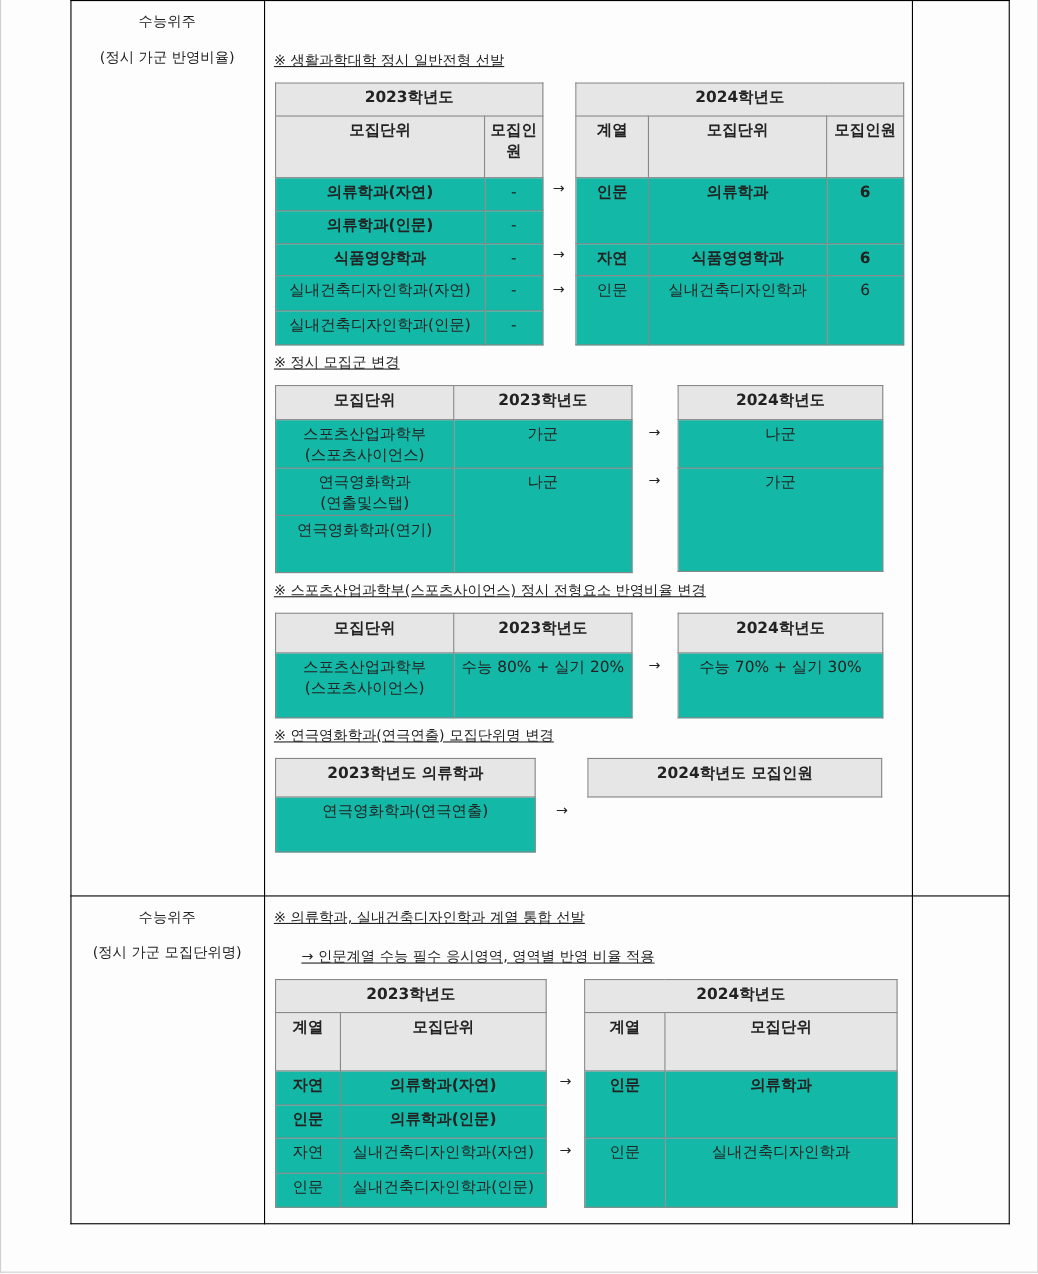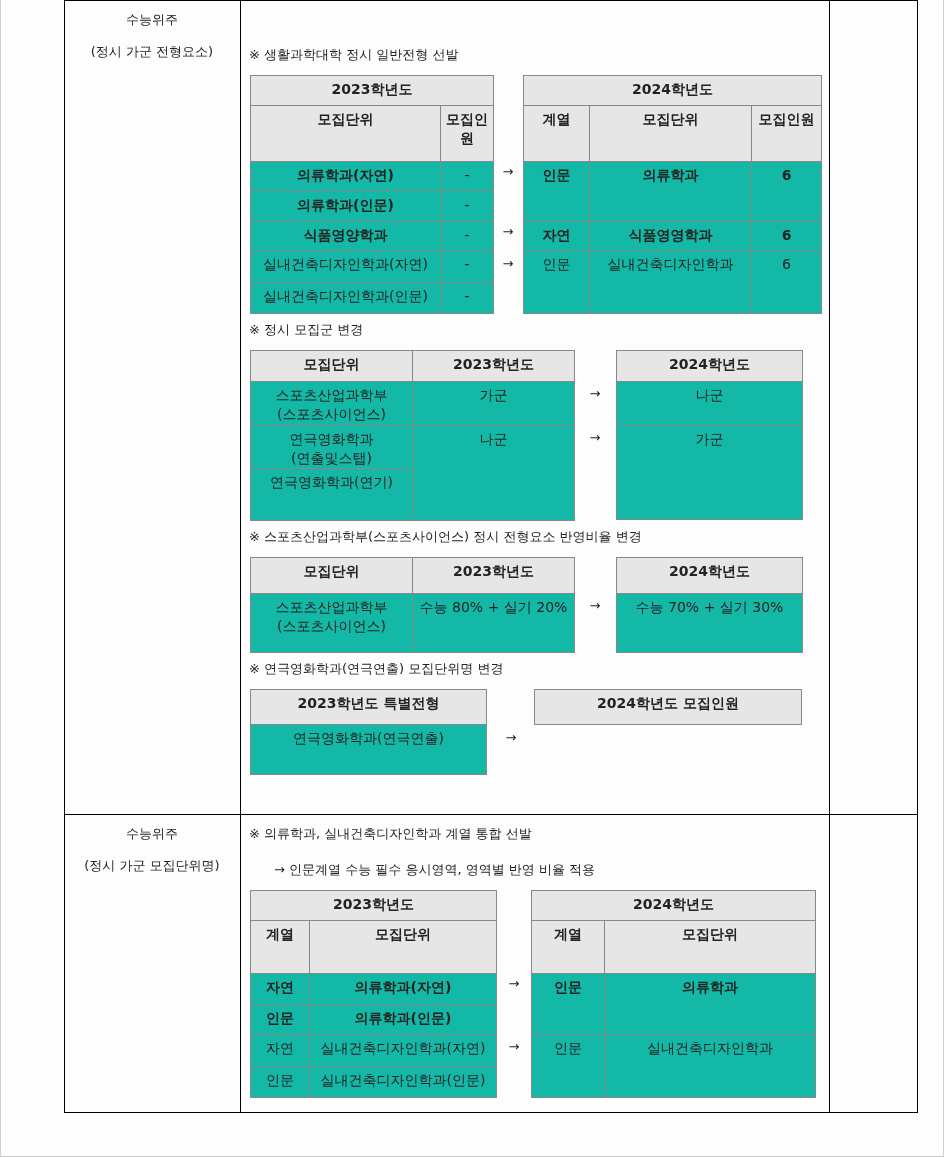--- a/index.html
+++ b/index.html
@@ -2,21 +2,21 @@
 <html><head>
 <meta charset="utf-8">
 <style>
   html, body { margin:0; padding:0; }
   body { width:944px; height:1158px; background:#fdfdfd; position:relative; overflow:hidden;
          font-family:"DejaVu Sans","Liberation Sans",sans-serif; font-size:13px; color:#222; }
   .frame { position:absolute; left:0; top:0; width:942px; height:1156px; border:1px solid #cfcfcf; border-top:none; }
   .outer-line-v { position:absolute; width:0; border-left:1px solid #000; }
   .outer-line-h { position:absolute; height:0; border-top:1px solid #000; }
   .lbl { position:absolute; text-align:center; font-size:13px; }
-  .note { position:absolute; font-size:13px; white-space:nowrap; }
+  .note { position:absolute; font-size:13px; white-space:nowrap;text-decoration:underline; }
   table.t { position:absolute; border-collapse:collapse; font-size:14px; table-layout:fixed; }
   table.t td, table.t th { border:1px solid #888; padding:0; vertical-align:top; text-align:center; line-height:19px; }
   table.t th { background:#e6e6e6; font-weight:bold; padding-top:4px; }
   table.t td { background:#14b8a6; padding-top:4px; }
   .b { font-weight:bold; }
   .arrow { position:absolute; font-size:13px; width:24px; text-align:center; }
   .nb { white-space:nowrap; }
 </style>
 </head>
 <body>
@@ -28,21 +28,21 @@
   <div class="outer-line-v" style="left:240px; top:0; height:1113px;"></div>
   <div class="outer-line-v" style="left:829px; top:0; height:1113px;"></div>
   <div class="outer-line-v" style="left:917px; top:0; height:1113px;"></div>
   <div class="outer-line-h" style="left:64px; top:0; width:854px;"></div>
   <div class="outer-line-h" style="left:64px; top:814px; width:854px;"></div>
   <div class="outer-line-h" style="left:64px; top:1112px; width:854px;"></div>
 </div>
 
 <div>
   <div class="lbl" style="left:64px; top:11px; width:176px;">수능위주</div>
-  <div class="lbl" style="left:64px; top:43px; width:176px;">(정시 가군 전형요소)</div>
+  <div class="lbl" style="left:64px; top:43px; width:176px;">(정시 가군 반영비율)</div>
 
   <div class="note" style="left:249px; top:46px;">※ 생활과학대학 정시 일반전형 선발</div>
 
   <table class="t" style="left:250px; top:75px; width:243px;">
     <colgroup>
         <col style="width:190px">
         <col style="width:53px">
       </colgroup>
     <tbody>
         <tr style="height:30px">
@@ -194,21 +194,21 @@
           <td class="nb">수능 70% + 실기 30%</td>
         </tr>
   </tbody>
     </table>
 
   <div class="note" style="left:249px; top:660px;">※ 연극영화학과(연극연출) 모집단위명 변경</div>
 
   <table class="t" style="left:250px; top:689px; width:237px;">
     <tbody>
         <tr style="height:35px">
-          <th class="nb">2023학년도 특별전형</th>
+          <th class="nb">2023학년도 의류학과</th>
         </tr>
     <tr style="height:50px">
           <td class="nb">연극영화학과(연극연출)</td>
         </tr>
   </tbody>
     </table>
 
   <div class="arrow" style="left:499px; top:730px;">→</div>
 
   <table class="t" style="left:534px; top:689px; width:268px;">

